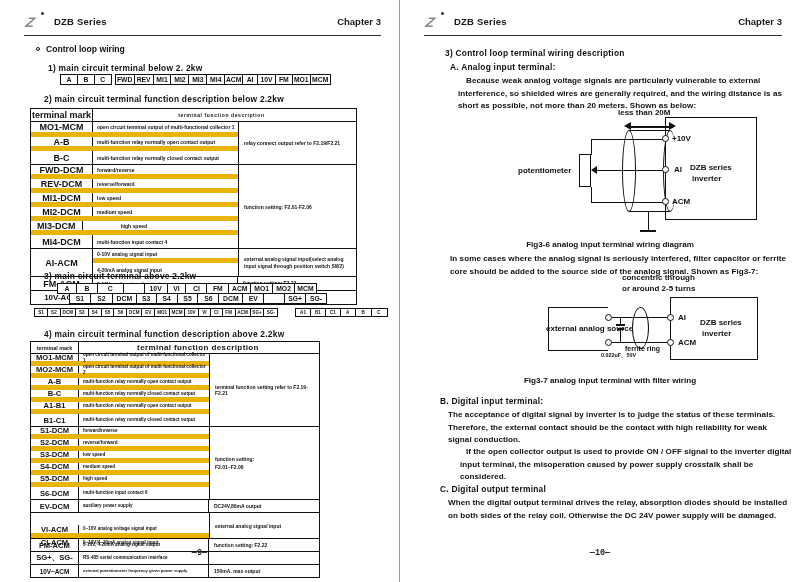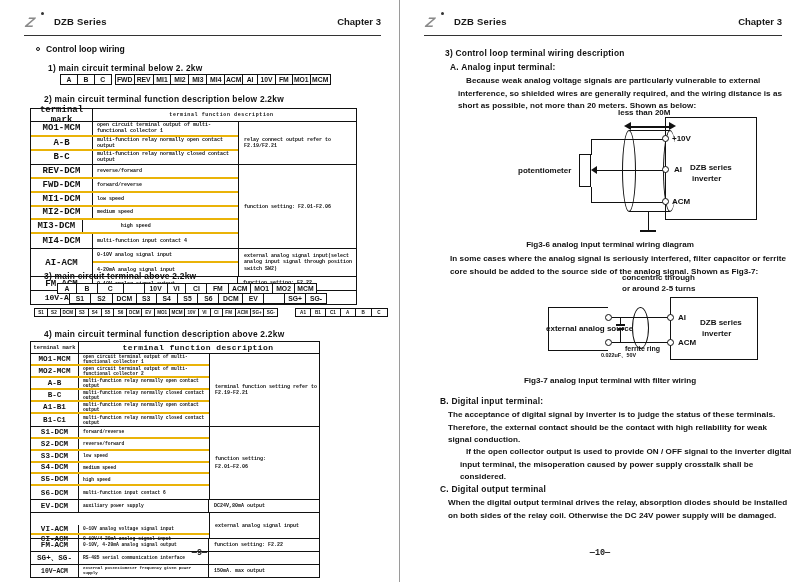--- a/index.html
+++ b/index.html
@@ -45,21 +45,21 @@
     border:1.1px solid #111;box-sizing:border-box;text-align:center;
     font-weight:bold;color:#111;background:#fff;margin-left:-1.1px;
     display:flex;align-items:center;justify-content:center;overflow:hidden;
   }
   .strip .cell:first-child{margin-left:0;}
   .strip .gap{border:none;background:transparent;}
   .strip.big .cell{height:11px;font-size:6.8px;}
   .strip.tiny .cell{height:9px;font-size:4.6px;}
 
   
-  .tbl{position:absolute;border:1.2px solid #111;box-sizing:border-box;background:#fff;font-family:Liberation Mono, monospace;}
+  .tbl{position:absolute;border:1.2px solid #111;box-sizing:border-box;background:#fff;}
   .trow{display:flex;border-bottom:1px solid #111;box-sizing:border-box;}
   .trow:last-child{border-bottom:none;}
   .c-mark{
     border-right:1px solid #111;box-sizing:border-box;display:flex;align-items:center;
     justify-content:center;font-weight:bold;color:#111;text-align:center;
   }
   .c-desc{
     border-right:1px solid #111;box-sizing:border-box;display:flex;align-items:center;
     padding-left:4px;padding-right:2px;color:#111;font-weight:bold;
   }
@@ -73,21 +73,21 @@
   .tbl-a .c-desc{width:145px;font-size:5px;line-height:6px;}
   .tbl-a .c-note{width:auto;flex:1;font-size:5px;line-height:6.4px;}
   .tbl-b .c-mark{width:48px;font-size:7.6px;}
   .tbl-b .c-desc{width:130px;font-size:4.6px;line-height:5.4px;}
   .tbl-b .c-note{width:auto;flex:1;font-size:5px;line-height:6.2px;}
   .span-cell{
     box-sizing:border-box;display:flex;align-items:center;padding-left:5px;
     color:#111;font-weight:bold;
   }
   .vstack{display:flex;flex-direction:column;flex:1;}
-  .vstack .srow{display:flex;border-bottom:2px solid #eab308;box-sizing:border-box;}
+  .vstack .srow{display:flex;border-bottom:5px solid #eab308;box-sizing:border-box;}
   .vstack .srow:last-child{border-bottom:none;}
 
   
   .fig{position:absolute;}
   .ln{position:absolute;background:#111;}
   .lnh{height:1.3px;}
   .lnv{width:1.3px;}
   .box-inv{position:absolute;border:1.4px solid #111;box-sizing:border-box;background:#fff;}
   .term-o{position:absolute;width:7px;height:7px;border:1.4px solid #111;border-radius:50%;background:#fff;box-sizing:border-box;}
   .flabel{position:absolute;font-size:8px;font-weight:bold;color:#111;white-space:nowrap;}
@@ -170,26 +170,26 @@
             <div class="c-mark">B-C</div>
             <div class="c-desc" style="border-right:none;">multi-function relay normally closed contact output</div>
           </div>
         </div>
         <div class="span-cell" style="flex:1;border-left:1px solid #111;font-size:5px;line-height:6.4px;">relay connect output refer to F2.19/F2.21</div>
       </div>
 
       <div class="trow" style="height:84px;">
         <div class="vstack" style="flex:none;width:207px;">
           <div class="srow" style="height:14px;">
+            <div class="c-mark">FWD-DCM</div>
+            <div class="c-desc" style="border-right:none;">forward/reverse</div>
+          </div>
+          <div class="srow" style="height:14px;">
             <div class="c-mark">REV-DCM</div>
             <div class="c-desc" style="border-right:none;">reverse/forward</div>
-          </div>
-          <div class="srow" style="height:14px;">
-            <div class="c-mark">FWD-DCM</div>
-            <div class="c-desc" style="border-right:none;">forward/reverse</div>
           </div>
           <div class="srow" style="height:14px;">
             <div class="c-mark">MI1-DCM</div>
             <div class="c-desc" style="border-right:none;">low speed</div>
           </div>
           <div class="srow" style="height:14px;">
             <div class="c-mark">MI2-DCM</div>
             <div class="c-desc" style="border-right:none;">medium speed</div>
           </div>
           <div class="srow" style="height:14px;gap:34px;">

